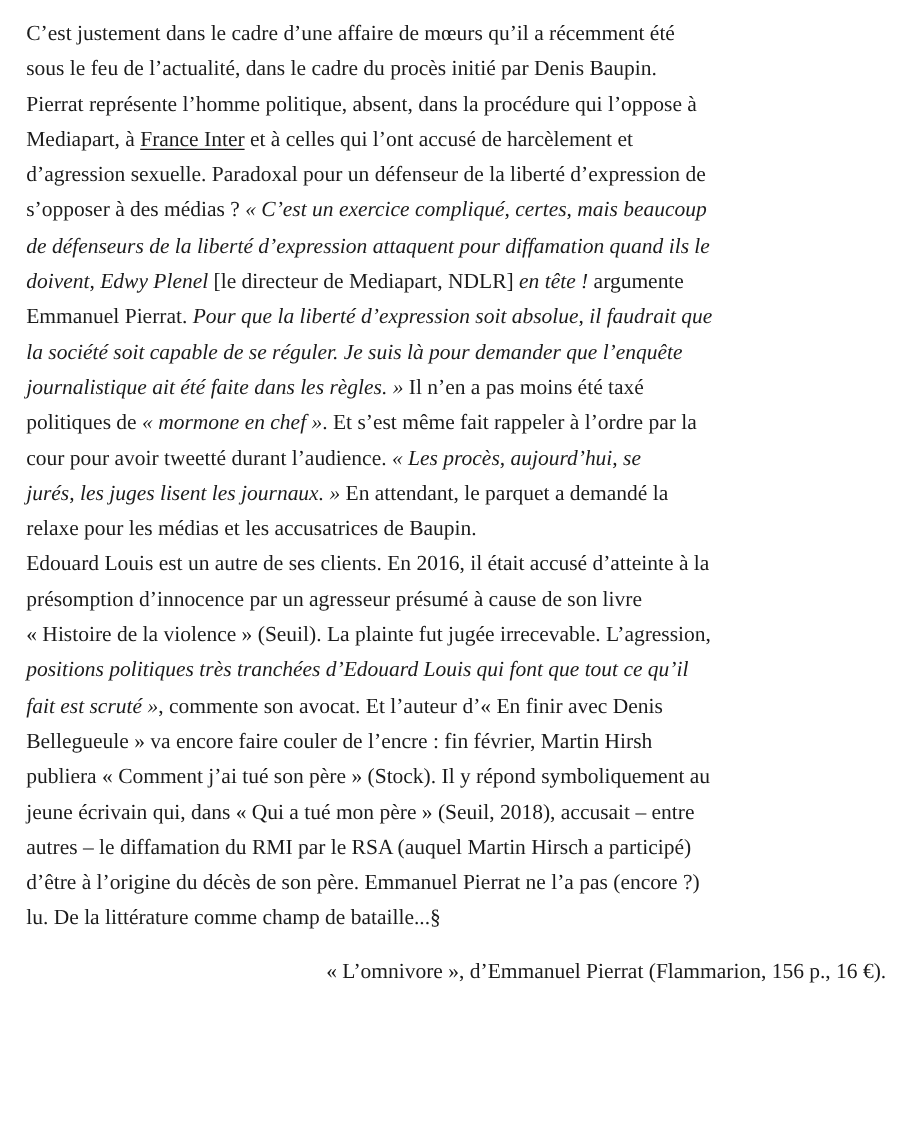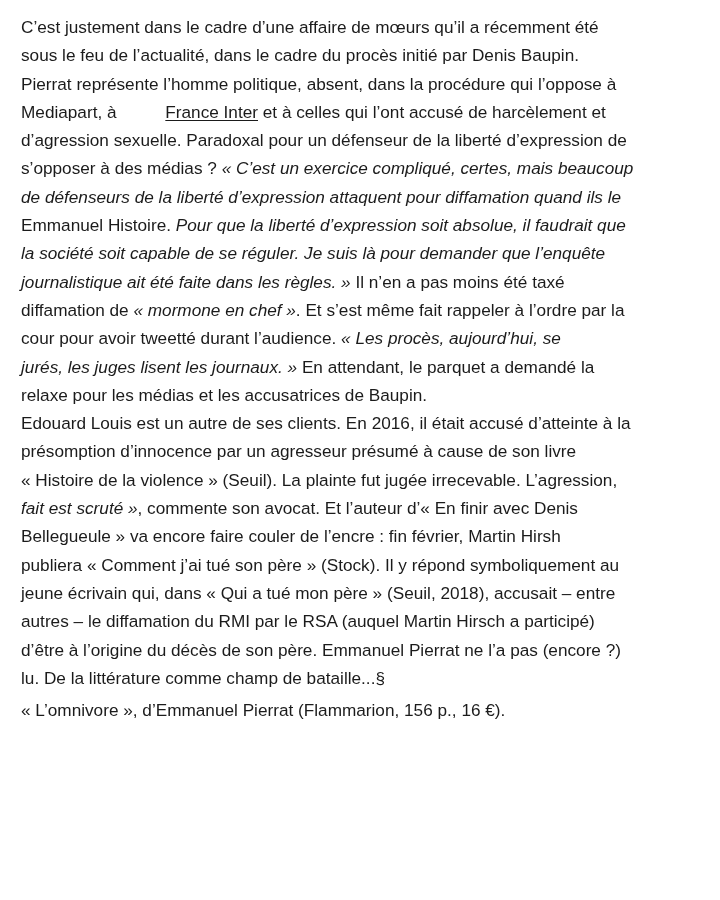--- a/index.html
+++ b/index.html
@@ -12,62 +12,63 @@
     height: 900px;
     position: relative;
     overflow: hidden;
   }
   .article {
     position: absolute;
     left: 21px;
     top: 13px;
     width: 688px;
     color: #1b1b1b;
-    font-family: Liberation Sans, sans-serif;
+    font-family: Liberation Serif, serif;
     font-size: 17.2px;
     line-height: 28.3px;
     text-align: left;
   }
   .para { margin: 0; padding: 0; }
-  .para.gap { margin-top: 4px; }
+  .para.gap { margin-top: 14px; text-align: right; }
   .line { display: block; white-space: nowrap; }
   .it { font-style: italic; }
   .lnk {
     text-decoration: underline;
     text-underline-offset: 2px;
     text-decoration-thickness: 1px;
     cursor: pointer;
     color: inherit;
-    margin-left: 44px;
   }
 </style>
 </head>
 <body>
 
 <div class="article">
     <p class="para">
       <span class="line"><span>C’est justement dans le cadre d’une affaire de mœurs qu’il a récemment été</span></span>
       <span class="line"><span>sous le feu de l’actualité, dans le cadre du procès initié par Denis Baupin.</span></span>
       <span class="line"><span>Pierrat représente l’homme politique, absent, dans la procédure qui l’oppose à</span></span>
       <span class="line"><span>Mediapart, à </span><span class="lnk">France Inter</span><span> et à celles qui l’ont accusé de harcèlement et</span></span>
       <span class="line"><span>d’agression sexuelle. Paradoxal pour un défenseur de la liberté d’expression de</span></span>
       <span class="line"><span>s’opposer à des médias ? </span><span class="it">« C’est un exercice compliqué, certes, mais beaucoup</span></span>
       <span class="line"><span class="it">de défenseurs de la liberté d’expression attaquent pour diffamation quand ils le</span></span>
-      <span class="line"><span>Emmanuel Histoire. </span><span class="it">Pour que la liberté d’expression soit absolue, il faudrait que</span></span>
+      <span class="line"><span class="it">doivent, Edwy Plenel </span><span>[le directeur de Mediapart, NDLR] </span><span class="it">en tête ! </span><span>argumente</span></span>
+      <span class="line"><span>Emmanuel Pierrat. </span><span class="it">Pour que la liberté d’expression soit absolue, il faudrait que</span></span>
       <span class="line"><span class="it">la société soit capable de se réguler. Je suis là pour demander que l’enquête</span></span>
       <span class="line"><span class="it">journalistique ait été faite dans les règles. » </span><span>Il n’en a pas moins été taxé</span></span>
-      <span class="line"><span>diffamation de </span><span class="it">« mormone en chef »</span><span>. Et s’est même fait rappeler à l’ordre par la</span></span>
+      <span class="line"><span>politiques de </span><span class="it">« mormone en chef »</span><span>. Et s’est même fait rappeler à l’ordre par la</span></span>
       <span class="line"><span>cour pour avoir tweetté durant l’audience. </span><span class="it">« Les procès, aujourd’hui, se</span></span>
       <span class="line"><span class="it">jurés, les juges lisent les journaux. » </span><span>En attendant, le parquet a demandé la</span></span>
       <span class="line"><span>relaxe pour les médias et les accusatrices de Baupin.</span></span>
     </p>
     <p class="para">
       <span class="line"><span>Edouard Louis est un autre de ses clients. En 2016, il était accusé d’atteinte à la</span></span>
       <span class="line"><span>présomption d’innocence par un agresseur présumé à cause de son livre</span></span>
       <span class="line"><span>« Histoire de la violence » (Seuil). La plainte fut jugée irrecevable. L’agression,</span></span>
+      <span class="line"><span class="it">positions politiques très tranchées d’Edouard Louis qui font que tout ce qu’il</span></span>
       <span class="line"><span class="it">fait est scruté »</span><span>, commente son avocat. Et l’auteur d’« En finir avec Denis</span></span>
       <span class="line"><span>Bellegueule » va encore faire couler de l’encre : fin février, Martin Hirsh</span></span>
       <span class="line"><span>publiera « Comment j’ai tué son père » (Stock). Il y répond symboliquement au</span></span>
       <span class="line"><span>jeune écrivain qui, dans « Qui a tué mon père » (Seuil, 2018), accusait – entre</span></span>
       <span class="line"><span>autres – le diffamation du RMI par le RSA (auquel Martin Hirsch a participé)</span></span>
       <span class="line"><span>d’être à l’origine du décès de son père. Emmanuel Pierrat ne l’a pas (encore ?)</span></span>
       <span class="line"><span>lu. De la littérature comme champ de bataille...§</span></span>
     </p>
     <p class="para gap">
       <span class="line"><span>« L’omnivore », d’Emmanuel Pierrat (Flammarion, 156 p., 16 €).</span></span>

